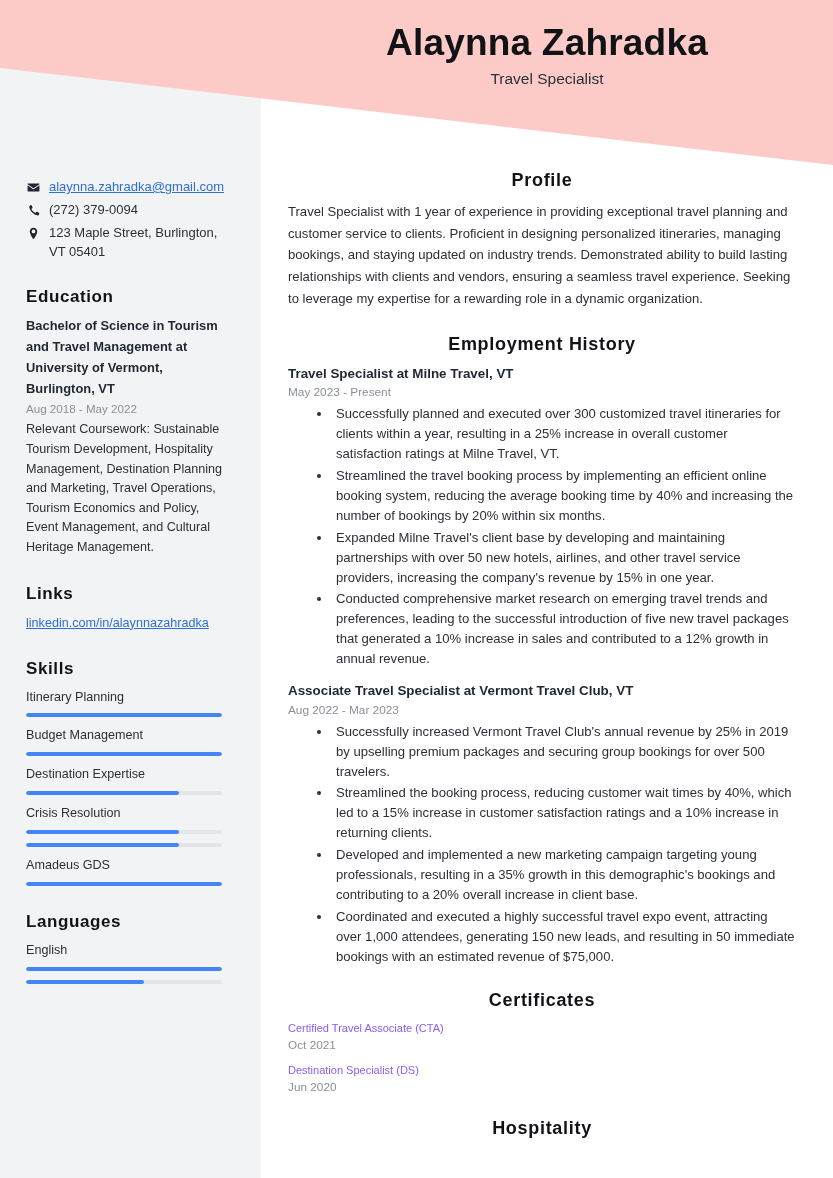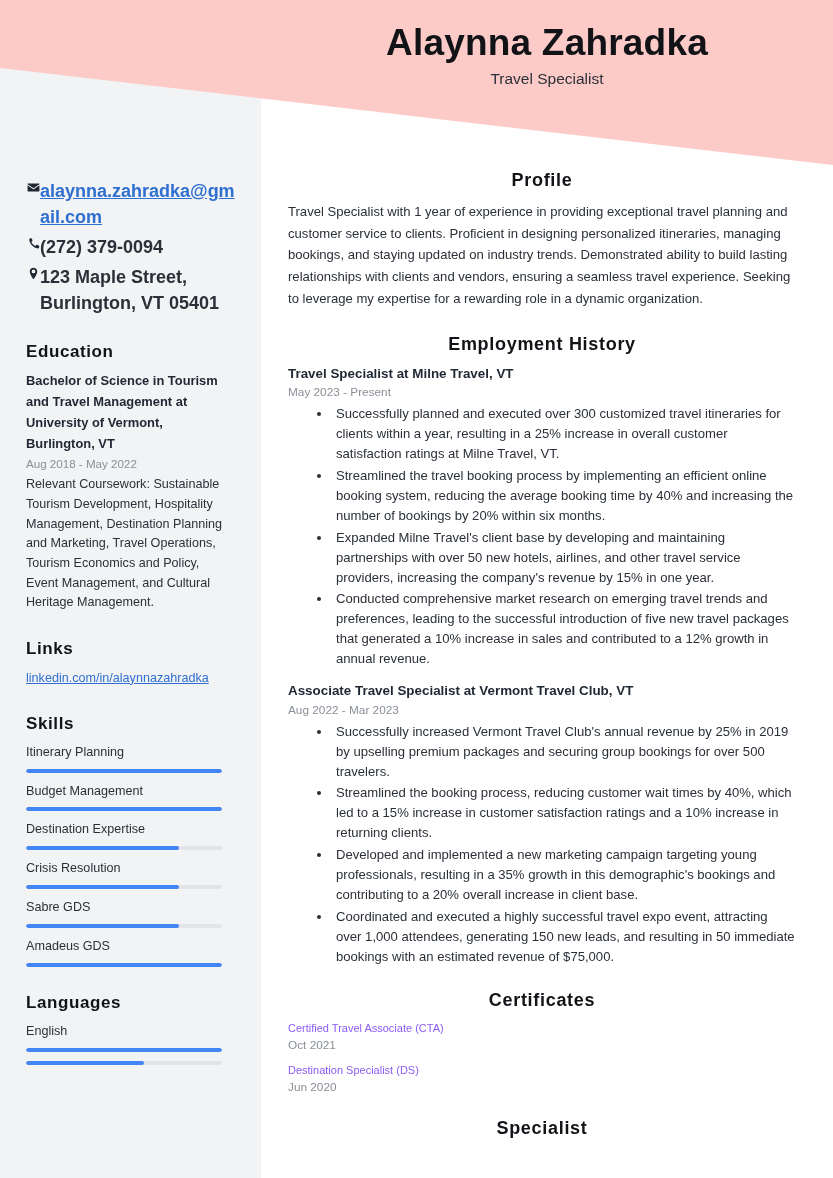--- a/index.html
+++ b/index.html
@@ -34,22 +34,22 @@
   .job-title {
     font-size: 15.5px; color: #2b3038; margin-top: 5px; line-height: 1.2;
   }
 
   
   .sidebar {
     position: absolute; left: 0; top: 0; width: 261px;
     padding: 178px 26px 0 26px;
   }
   .contact-row {
-    display: flex; align-items: flex-start; 
-    margin-bottom: 4px; font-size: 18px; color: #2b3038; line-height: 1.45; font-weight: bold;
+    display: flex; align-items: flex-start; gap: 9px;
+    margin-bottom: 4px; font-size: 13px; color: #2b3038; line-height: 1.45;
   }
   .contact-icon {
     width: 14px; min-width: 14px; display: flex; justify-content: center;
     padding-top: 3px; color: #1f2733;
   }
   .contact-icon svg { display: block; }
   .contact-link {
     color: #2f6fd0; text-decoration: underline; word-break: break-all;
   }
   .side-h {
@@ -181,21 +181,20 @@
               <div class="rate-fill" style="width: 78%; background: rgb(66, 133, 244);"></div>
             </div>
           </div>
           <div class="rate-item">
             <div class="rate-label">Crisis Resolution</div>
             <div class="rate-track">
               <div class="rate-fill" style="width: 78%; background: rgb(66, 133, 244);"></div>
             </div>
           </div>
           <div class="rate-item">
-            <div class="rate-label">Sabre GDS</div>
             <div class="rate-track">
               <div class="rate-fill" style="width: 78%; background: rgb(66, 133, 244);"></div>
             </div>
           </div>
           <div class="rate-item">
             <div class="rate-label">Amadeus GDS</div>
             <div class="rate-track">
               <div class="rate-fill" style="width: 100%; background: rgb(66, 133, 244);"></div>
             </div>
           </div>
@@ -262,17 +261,17 @@
             <div class="cert-date">Oct 2021</div>
           </div>
           <div class="cert-item">
             <div class="cert-name">Destination Specialist (DS)</div>
             <div class="cert-date">Jun 2020</div>
           </div>
         </div>
     </div>
 
     <div class="section">
-      <div class="main-h">Specialist</div>
+      <div class="main-h">Hospitality</div>
     </div>
 
   </div>
 </div>
 
 </body></html>

